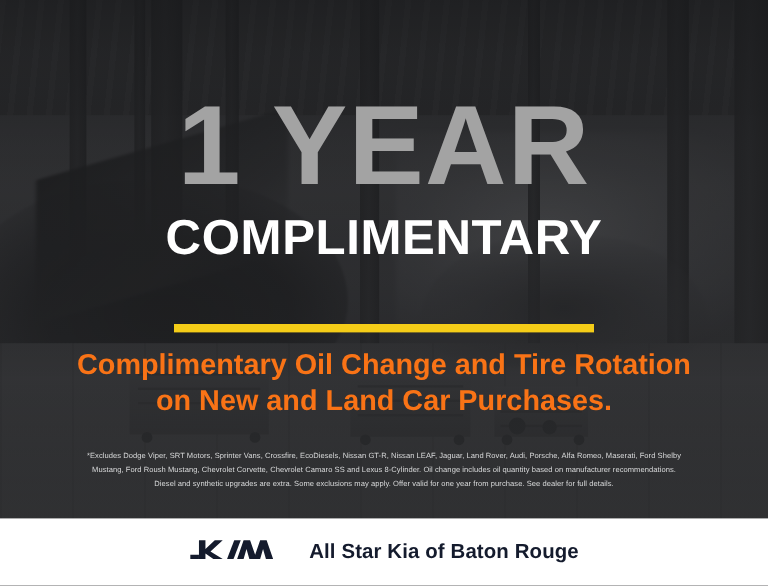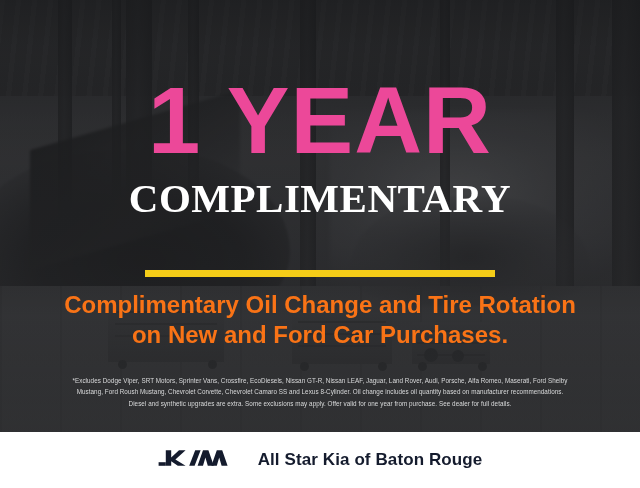--- a/index.html
+++ b/index.html
@@ -174,37 +174,36 @@
     position: absolute;
     left: 0; top: 0;
     width: 640px; height: 432px;
   }
 
   .headline-year {
     position: absolute;
     left: 0; top: 74px;
     width: 640px;
     text-align: center;
-    color: #ec4899;
+    color: #a3a3a3;
     font-size: 94px;
     line-height: 94px;
     font-weight: bold;
     letter-spacing: 1px;
     white-space: nowrap;
   }
 
   .headline-sub1,
   .headline-sub2 {
     position: absolute;
     width: 640px;
     text-align: center;
     color: #ffffff;
     font-weight: bold;
     white-space: nowrap;
-    font-family: Liberation Serif, serif;
   }
   .headline-sub1 {
     left: 0; top: 178px;
     font-size: 41px;
     line-height: 41px;
     letter-spacing: 0.5px;
   }
   .headline-sub2 {
     left: 0; top: 222px;
     font-size: 41px;
@@ -322,21 +321,21 @@
 
     <div class="headline-year">1 YEAR</div>
 
     <div class="headline-sub1">COMPLIMENTARY</div>
 
 
     <div class="divider"></div>
 
     <div class="offer-line1">Complimentary Oil Change and Tire Rotation</div>
 
-    <div class="offer-line2">on New and Ford Car Purchases.</div>
+    <div class="offer-line2">on New and Land Car Purchases.</div>
 
     <div class="disclaimer">
       <div>*Excludes Dodge Viper, SRT Motors, Sprinter Vans, Crossfire, EcoDiesels, Nissan GT-R, Nissan LEAF, Jaguar, Land Rover, Audi, Porsche, Alfa Romeo, Maserati, Ford Shelby</div>
       <div>Mustang, Ford Roush Mustang, Chevrolet Corvette, Chevrolet Camaro SS and Lexus 8-Cylinder. Oil change includes oil quantity based on manufacturer recommendations.</div>
       <div>Diesel and synthetic upgrades are extra. Some exclusions may apply. Offer valid for one year from purchase. See dealer for full details.</div>
     </div>
   </div>
 
   <div class="footer">
     <div class="footer-inner">

